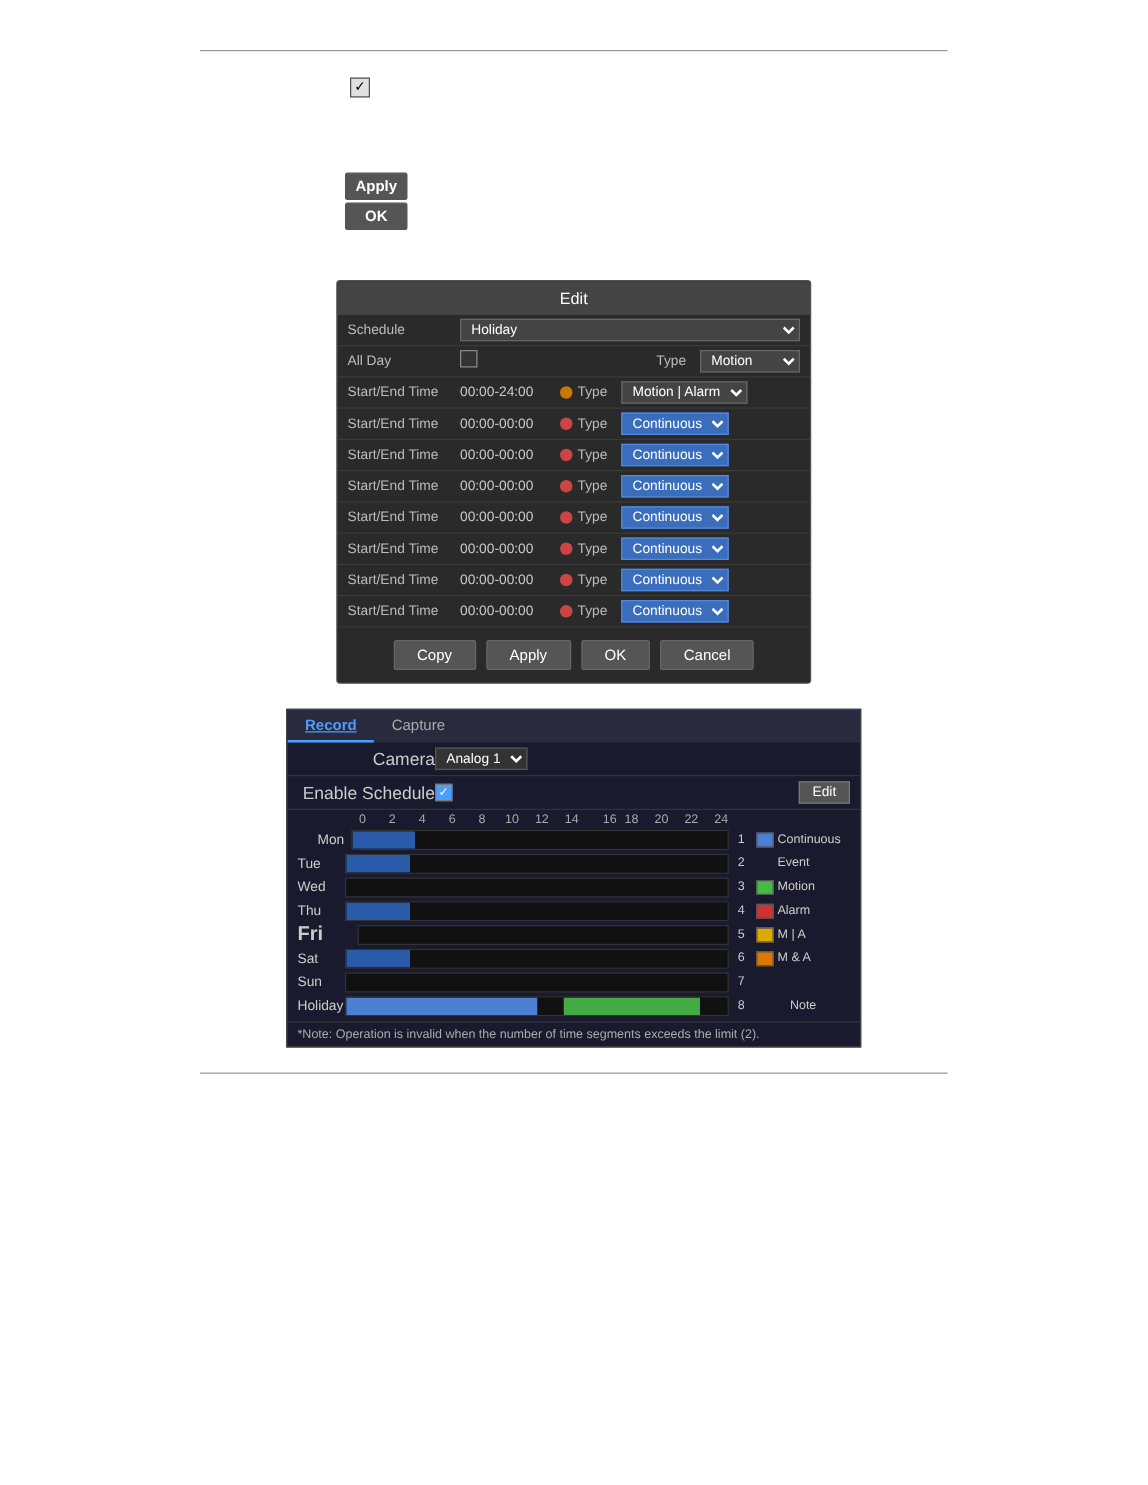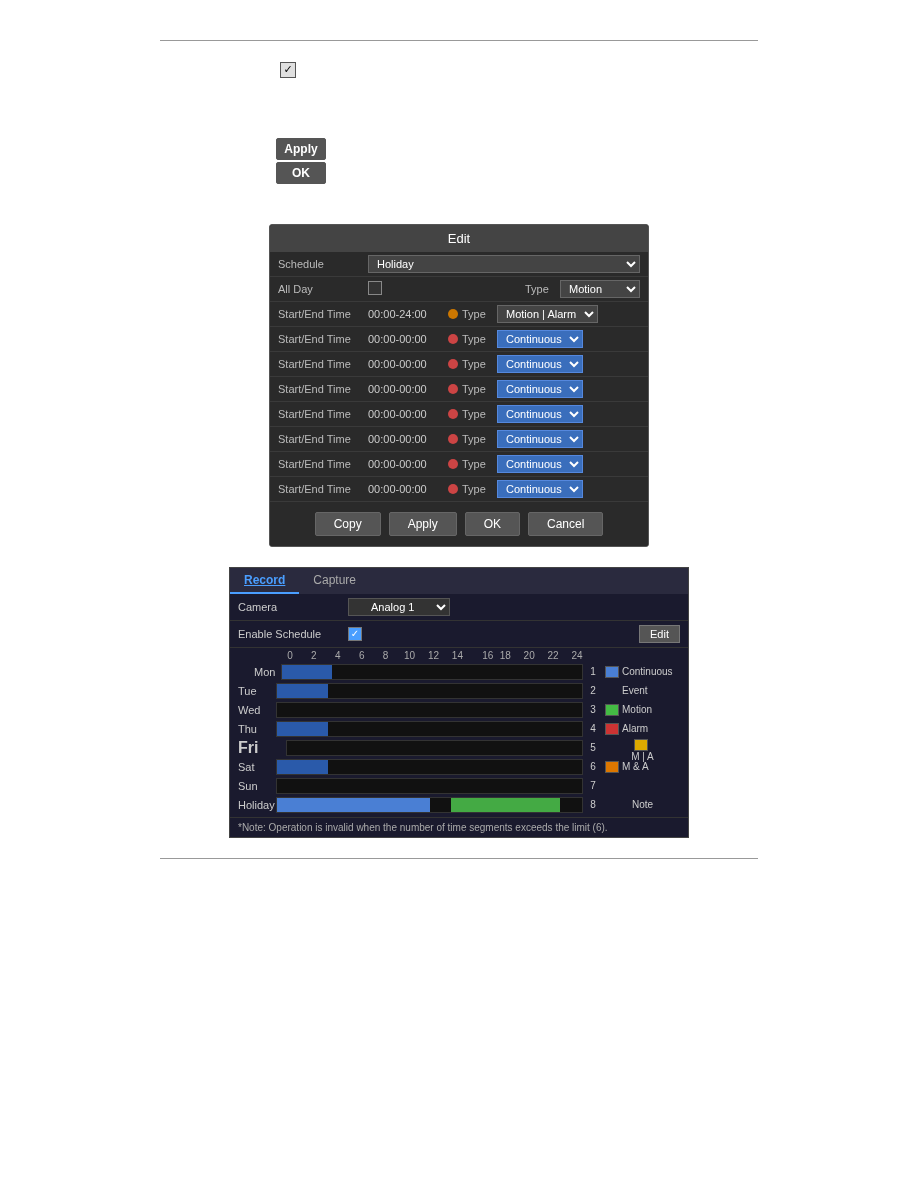--- a/index.html
+++ b/index.html
@@ -205,29 +205,30 @@
 
     .schedule-header-row {
       display: flex;
       align-items: center;
       padding: 4px 8px;
       border-bottom: 1px solid #333;
     }
 
     .sch-label {
       color: #ccc;
-      font-size: 11px;
+      font-size: 14px;
       width: 110px;
+      text-align: right;
     }
 
     .sch-select {
       background: #333;
       color: #fff;
       border: 1px solid #555;
-      padding: 1px 18px;
+      padding: 1px 4px;
       font-size: 11px;
     }
 
     .sch-checkbox {
       width: 14px;
       height: 14px;
       background: #4a9eff;
       border: 1px solid #777;
       display: inline-flex;
       align-items: center;
@@ -510,38 +511,38 @@
                   <span>Event</span>
                 </div>
                 <div style="display: flex; align-items: center; font-size: 10px; color: rgb(204, 204, 204); margin-bottom: 1px; height: 18px;">
                   <div style="width:14px;height:12px;background:#44bb44;margin-right:3px;flex-shrink:0;border:1px solid #555;"></div>
                   <span>Motion</span>
                 </div>
                 <div style="display: flex; align-items: center; font-size: 10px; color: rgb(204, 204, 204); margin-bottom: 1px; height: 18px;">
                   <div style="width:14px;height:12px;background:#cc3333;margin-right:3px;flex-shrink:0;border:1px solid #555;"></div>
                   <span>Alarm</span>
                 </div>
-                <div style="display: flex; align-items: center; font-size: 10px; color: rgb(204, 204, 204); margin-bottom: 1px; height: 18px; flex-direction: column;">
+                <div style="display: flex; align-items: center; font-size: 10px; color: rgb(204, 204, 204); margin-bottom: 1px; height: 18px;">
                   <div style="width:14px;height:12px;background:#ddaa00;margin-right:3px;flex-shrink:0;border:1px solid #555;"></div>
                   <span>M | A</span>
                 </div>
                 <div style="display: flex; align-items: center; font-size: 10px; color: rgb(204, 204, 204); margin-bottom: 1px; height: 18px;">
                   <div style="width:14px;height:12px;background:#dd7700;margin-right:3px;flex-shrink:0;border:1px solid #555;"></div>
                   <span>M &amp; A</span>
                 </div>
                 <div style="display: flex; align-items: center; font-size: 10px; color: rgb(204, 204, 204); margin-bottom: 1px; height: 18px;">
                   <span style="width:14px;height:12px;margin-right:3px;flex-shrink:0;"></span>
                   <span></span>
                 </div>
                 <div style="display: flex; align-items: center; font-size: 10px; color: rgb(204, 204, 204); margin-bottom: 1px; height: 18px;">
                   <span style="font-size:10px;color:#ccc;width:75px;text-align:center;">Note</span>
                 </div>
               </div>
           </div>
         </div>
       </div>
 
-      <div class="note-row">*Note: Operation is invalid when the number of time segments exceeds the limit (6).</div>
+      <div class="note-row">*Note: Operation is invalid when the number of time segments exceeds the limit (2).</div>
     </div>
   </div>
 
   <hr class="bottom-rule">
 </div>
 
 </body></html>

